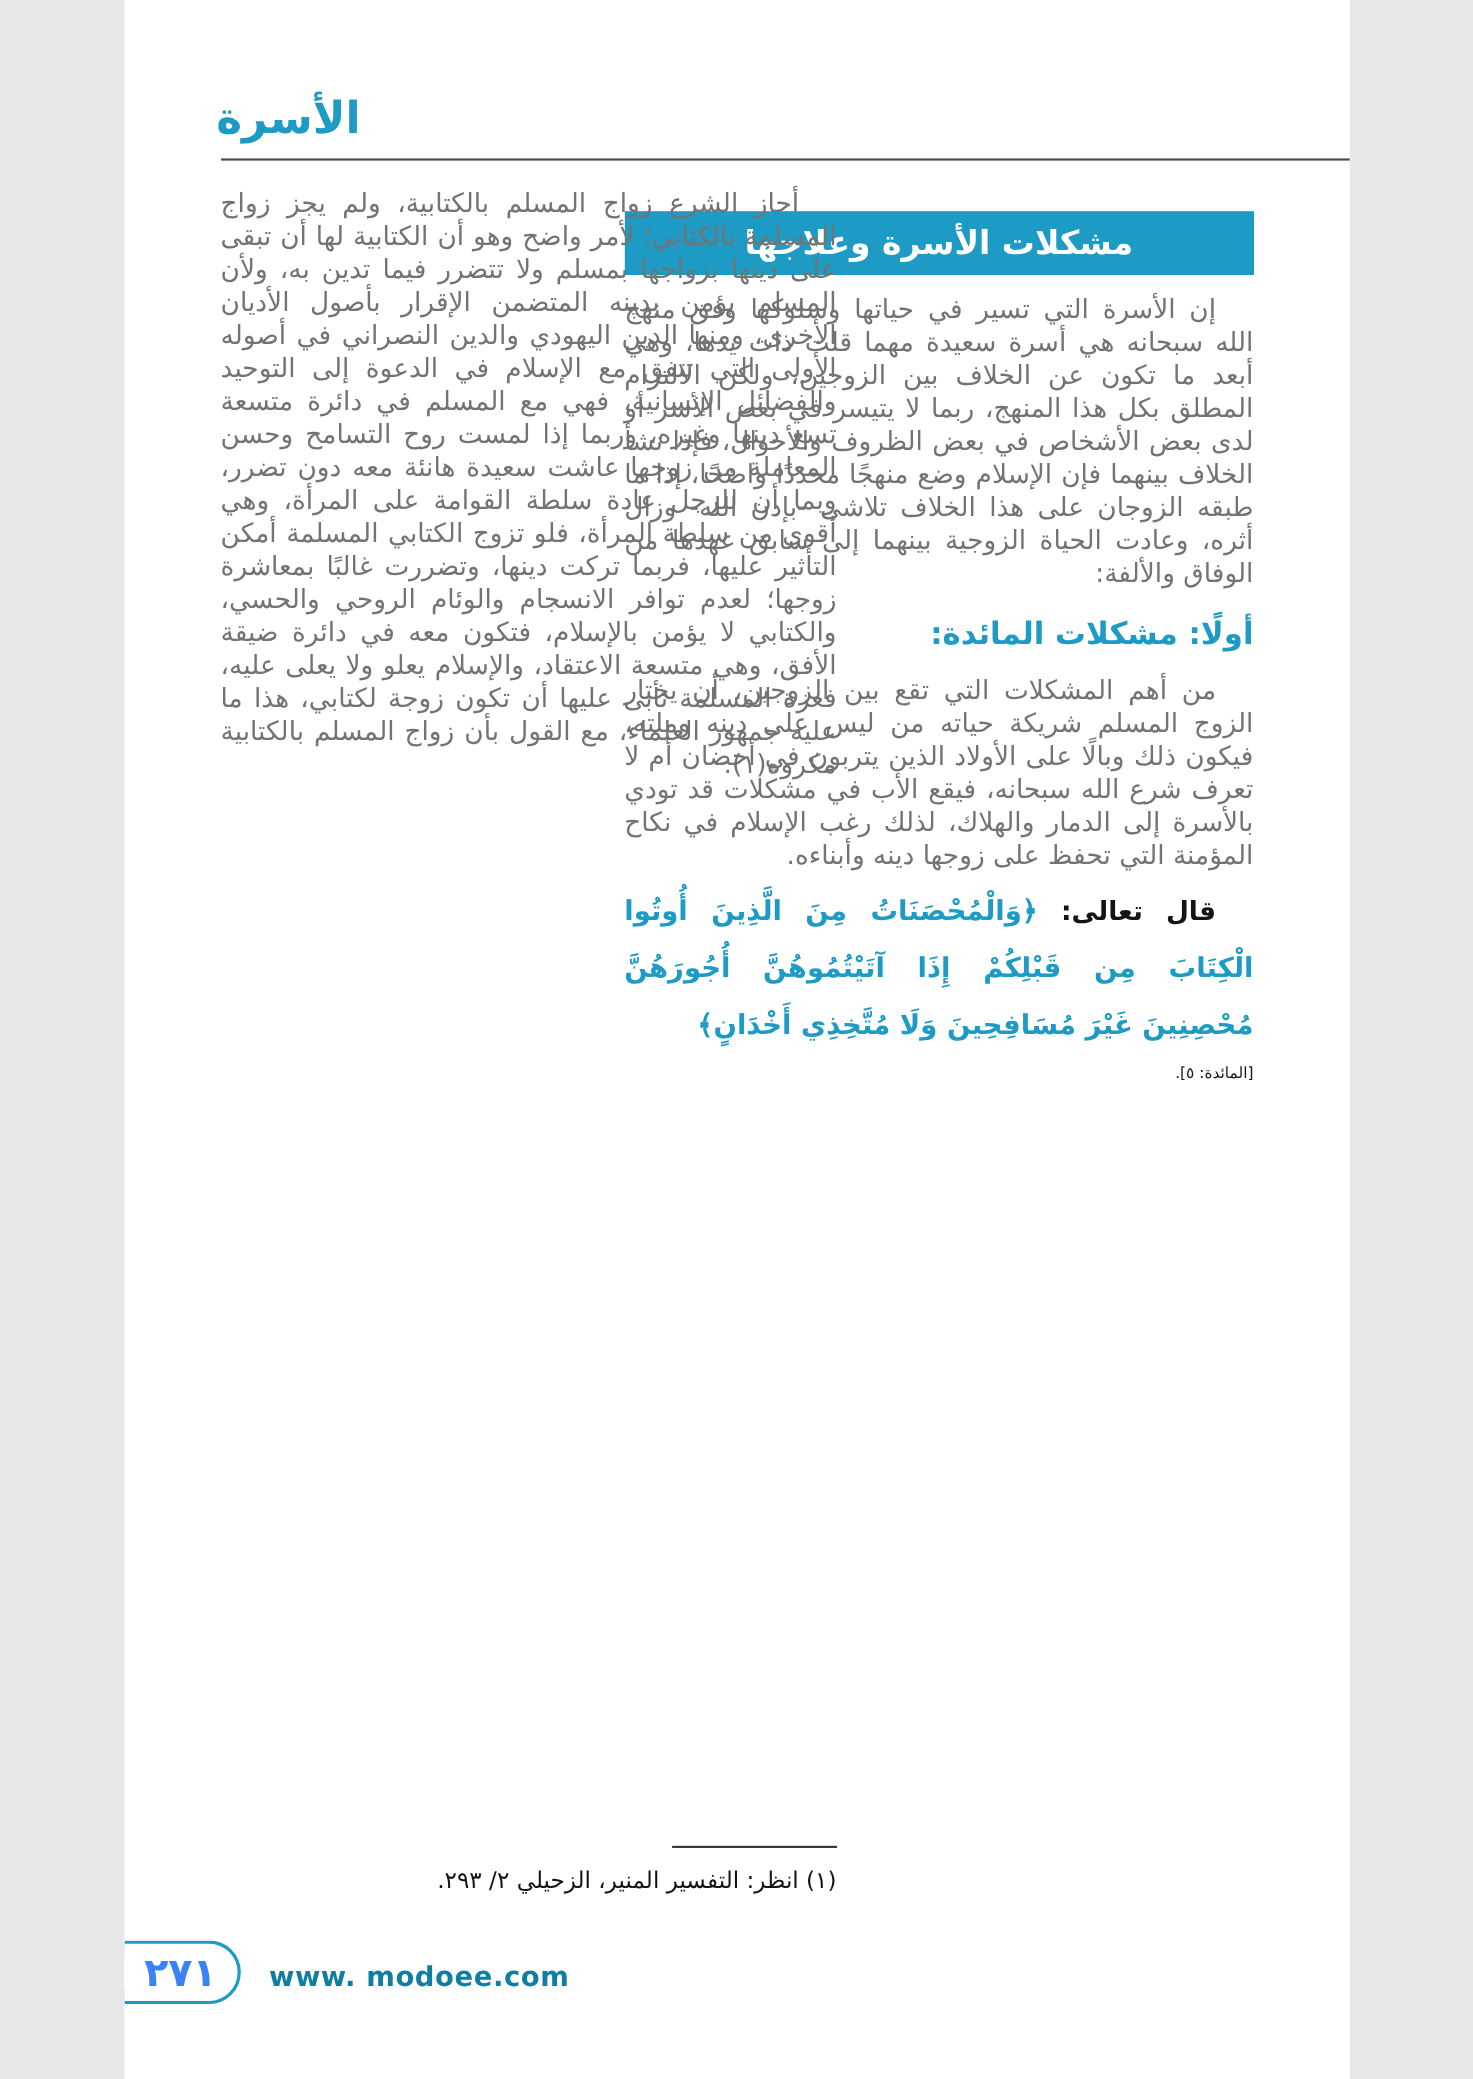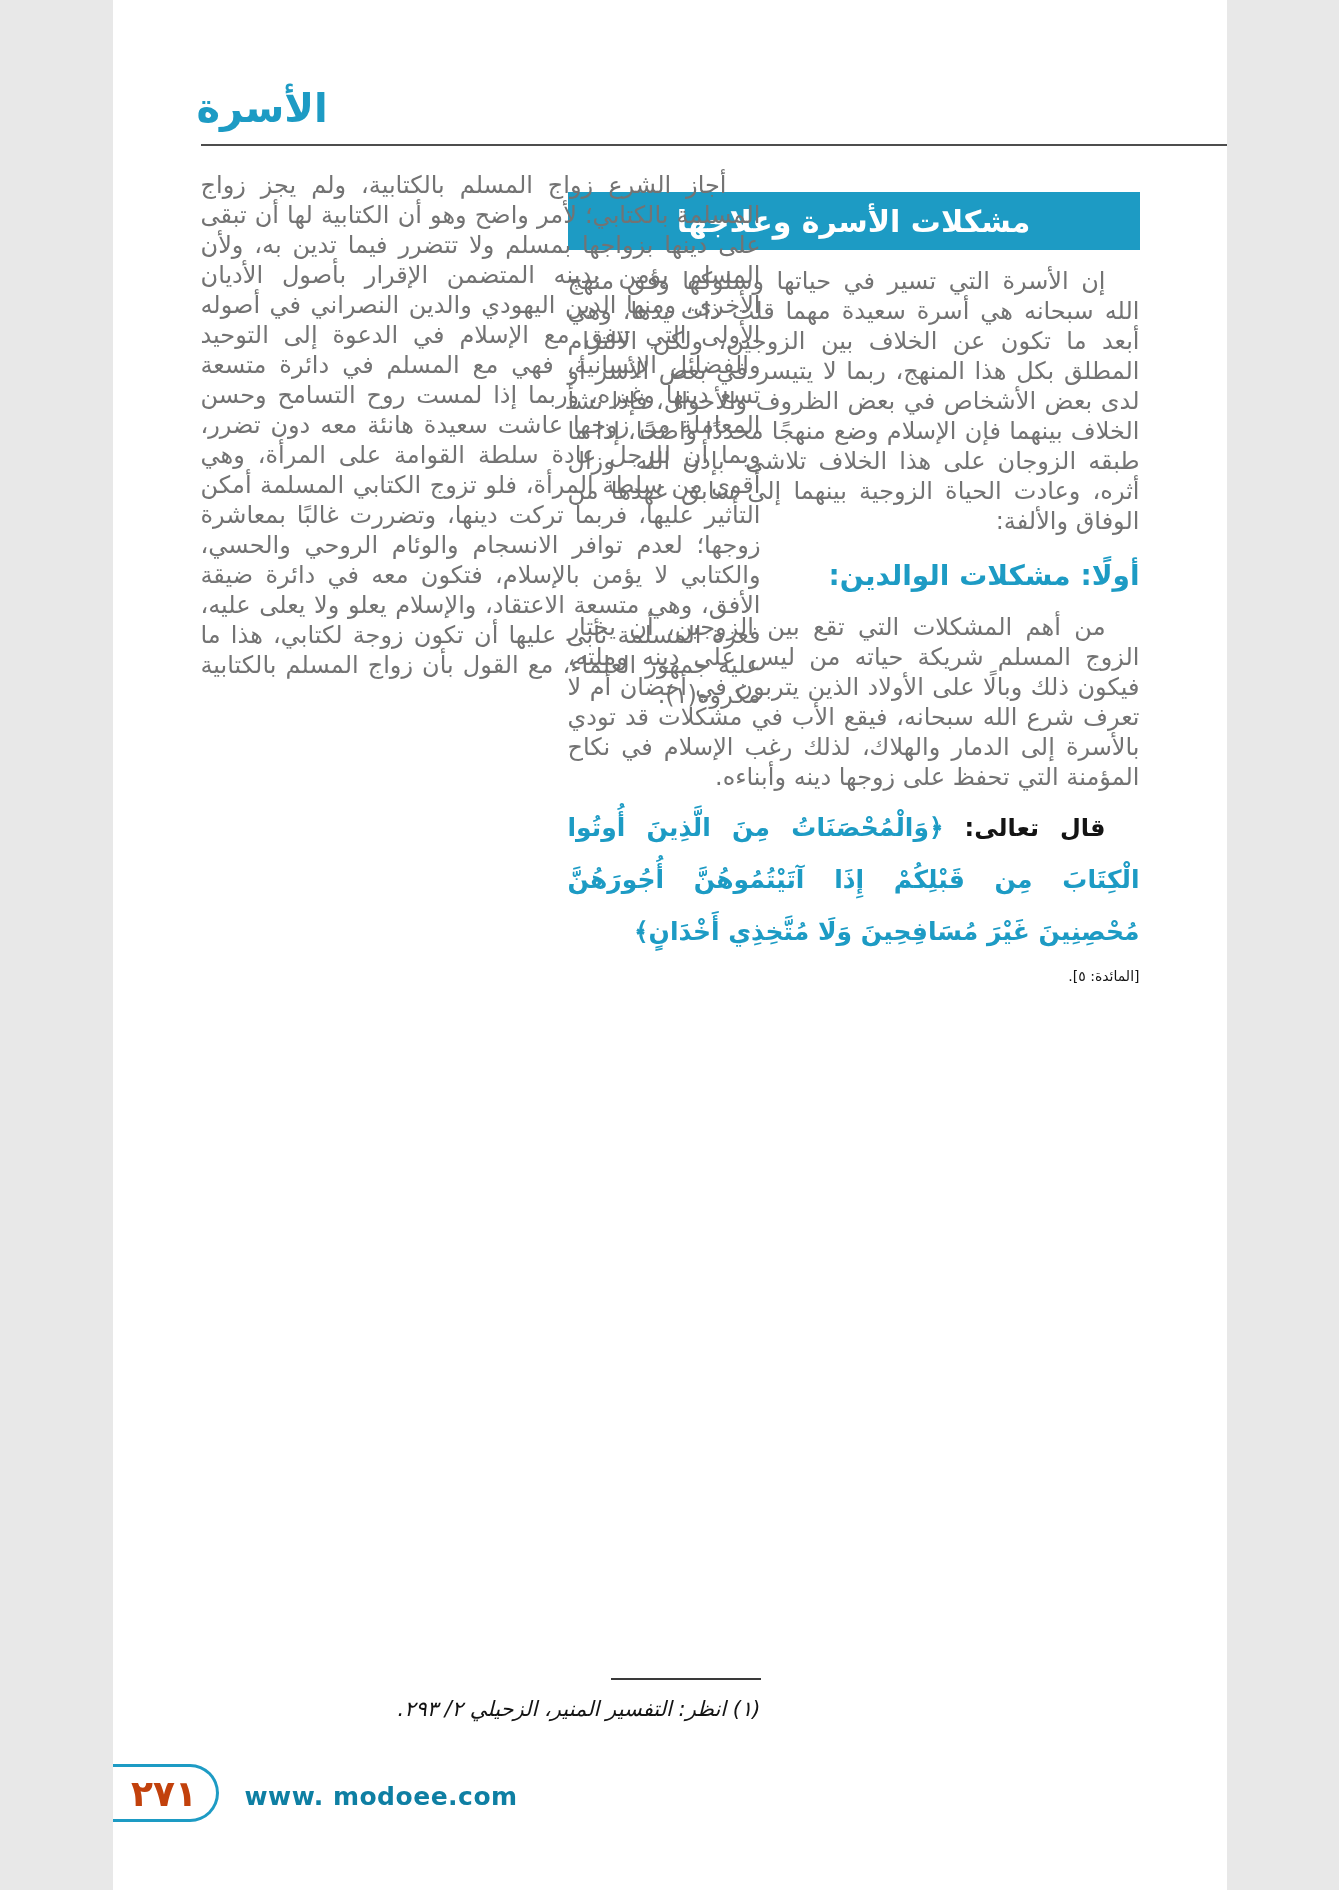--- a/index.html
+++ b/index.html
@@ -89,21 +89,20 @@
     margin-top: 10px;
     color: #141414;
   }
 
   
   .footnote-area {
     position: absolute;
     left: 88px;
     top: 1678px;
     width: 560px;
-    font-style: italic;
   }
   .footnote-divider {
     width: 150px;
     border-top: 2px solid #3a3a3a;
     margin-bottom: 12px;
   }
   .footnote-text {
     font-size: 21px;
     line-height: 34px;
     text-align: right;
@@ -119,21 +118,21 @@
     height: 58px;
     border: 3px solid #1d9bc4;
     border-left: 0;
     border-radius: 0 30px 30px 0;
     display: flex;
     align-items: center;
     justify-content: center;
     background: #ffffff;
   }
   .page-number {
-    color: #c2410c;
+    color: #3b82f6;
     font-size: 36px;
     font-weight: 700;
     direction: ltr;
   }
   .website {
     position: absolute;
     left: 132px;
     top: 1782px;
     font-size: 25px;
     color: #0e7fa3;
@@ -146,21 +145,21 @@
 <body>
 
 <div class="page">
 
   <div class="chapter-title">الأسرة</div>
   <div class="header-rule"></div>
 
   <section class="col col-right">
     <div class="banner">مشكلات الأسرة وعلاجها</div>
     <p class="body-text">إن الأسرة التي تسير في حياتها وسلوكها وفق منهج الله سبحانه هي أسرة سعيدة مهما قلت ذات يدها، وهي أبعد ما تكون عن الخلاف بين الزوجين، ولكن الالتزام المطلق بكل هذا المنهج، ربما لا يتيسر في بعض الأسر أو لدى بعض الأشخاص في بعض الظروف والأحوال، فإذا نشأ الخلاف بينهما فإن الإسلام وضع منهجًا محددًا واضحًا، إذا ما طبقه الزوجان على هذا الخلاف تلاشى -بإذن الله- وزال أثره، وعادت الحياة الزوجية بينهما إلى سابق عهدها من الوفاق والألفة:</p>
-    <h3 class="subheading">أولًا: مشكلات الوالدين:</h3>
+    <h3 class="subheading">أولًا: مشكلات المائدة:</h3>
     <p class="body-text">من أهم المشكلات التي تقع بين الزوجين، أن يختار الزوج المسلم شريكة حياته من ليس على دينه وملته، فيكون ذلك وبالًا على الأولاد الذين يتربون في أحضان أم لا تعرف شرع الله سبحانه، فيقع الأب في مشكلات قد تودي بالأسرة إلى الدمار والهلاك، لذلك رغب الإسلام في نكاح المؤمنة التي تحفظ على زوجها دينه وأبناءه.</p>
     <p class="verse-para"><span class="quran-intro">قال تعالى: </span><span class="quran-verse">﴿وَالْمُحْصَنَاتُ مِنَ الَّذِينَ أُوتُوا الْكِتَابَ مِن قَبْلِكُمْ إِذَا آتَيْتُمُوهُنَّ أُجُورَهُنَّ مُحْصِنِينَ غَيْرَ مُسَافِحِينَ وَلَا مُتَّخِذِي أَخْدَانٍ﴾</span></p>
     <div class="verse-citation">[المائدة: ٥].</div>
   </section>
 
   <section class="col col-left">
     <p class="body-text">أجاز الشرع زواج المسلم بالكتابية، ولم يجز زواج المسلمة بالكتابي؛ لأمر واضح وهو أن الكتابية لها أن تبقى على دينها بزواجها بمسلم ولا تتضرر فيما تدين به، ولأن المسلم يؤمن بدينه المتضمن الإقرار بأصول الأديان الأخرى، ومنها الدين اليهودي والدين النصراني في أصوله الأولى التي تتفق مع الإسلام في الدعوة إلى التوحيد والفضائل الإنسانية، فهي مع المسلم في دائرة متسعة تسع دينها وغيره، وربما إذا لمست روح التسامح وحسن المعاملة من زوجها عاشت سعيدة هانئة معه دون تضرر، وبما أن للرجل عادة سلطة القوامة على المرأة، وهي أقوى من سلطة المرأة، فلو تزوج الكتابي المسلمة أمكن التأثير عليها، فربما تركت دينها، وتضررت غالبًا بمعاشرة زوجها؛ لعدم توافر الانسجام والوئام الروحي والحسي، والكتابي لا يؤمن بالإسلام، فتكون معه في دائرة ضيقة الأفق، وهي متسعة الاعتقاد، والإسلام يعلو ولا يعلى عليه، فعزة المسلمة تأبى عليها أن تكون زوجة لكتابي، هذا ما عليه جمهور العلماء، مع القول بأن زواج المسلم بالكتابية مكروه(١).</p>
   </section>
 
   <div class="footnote-area">

